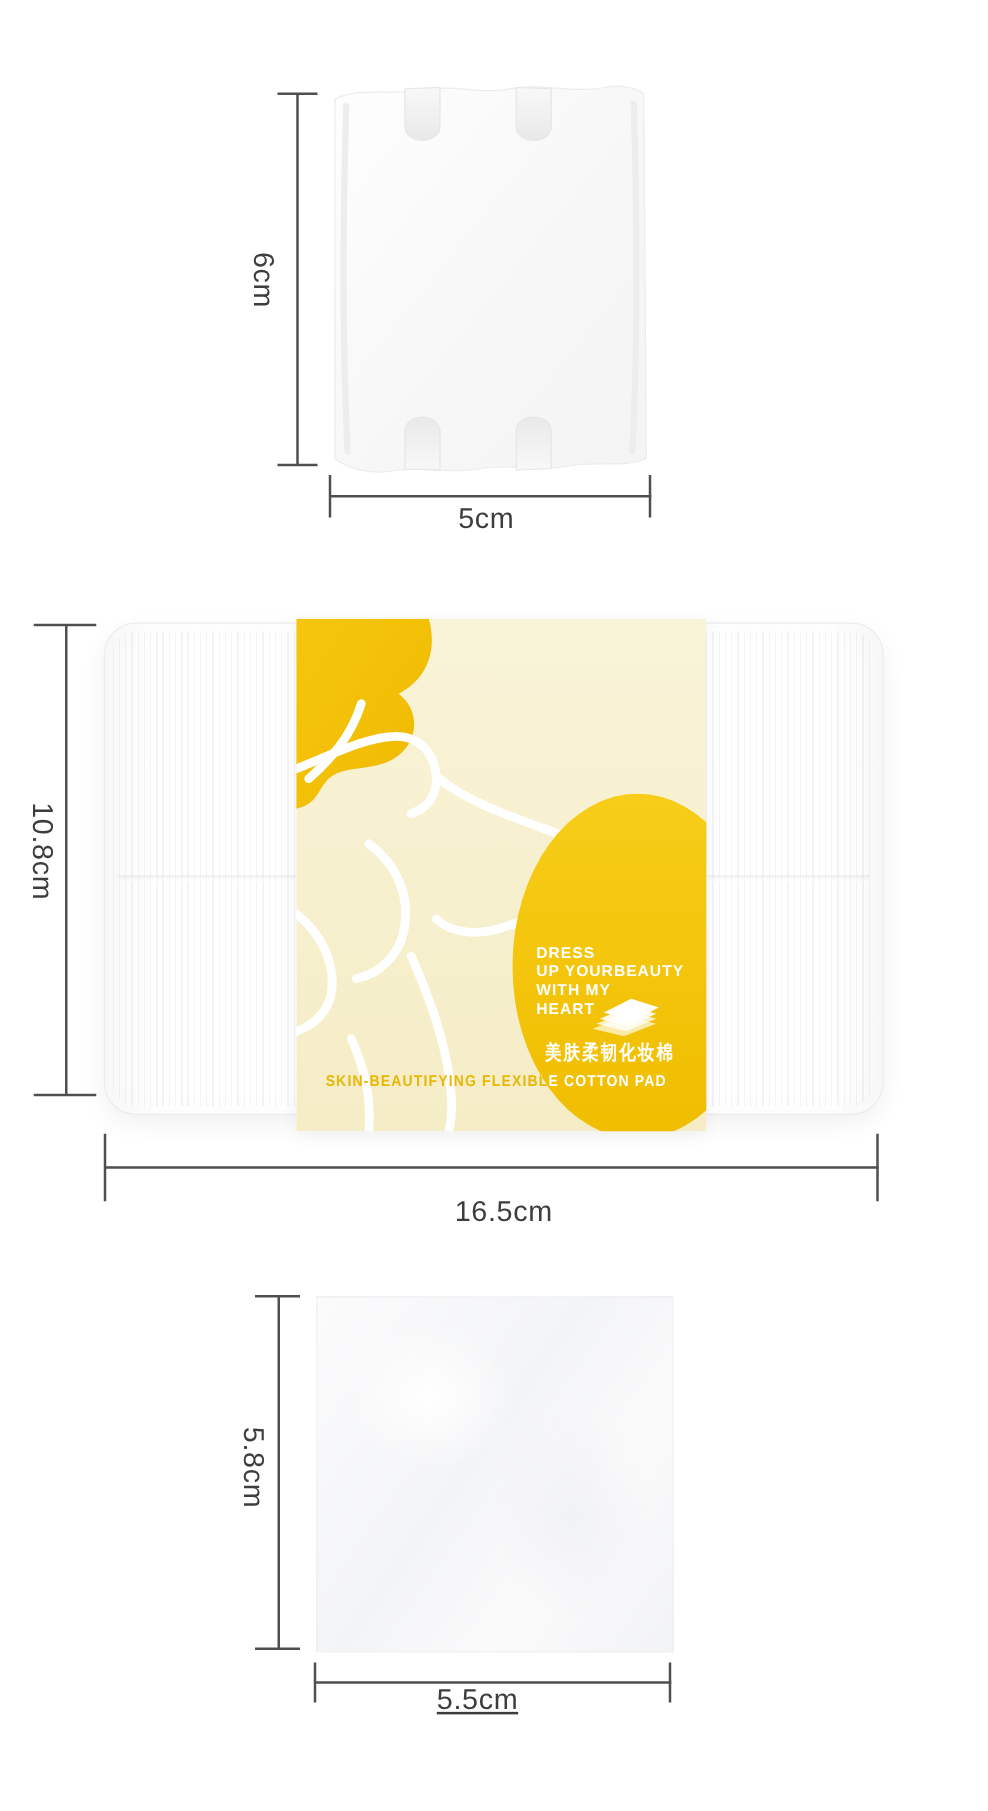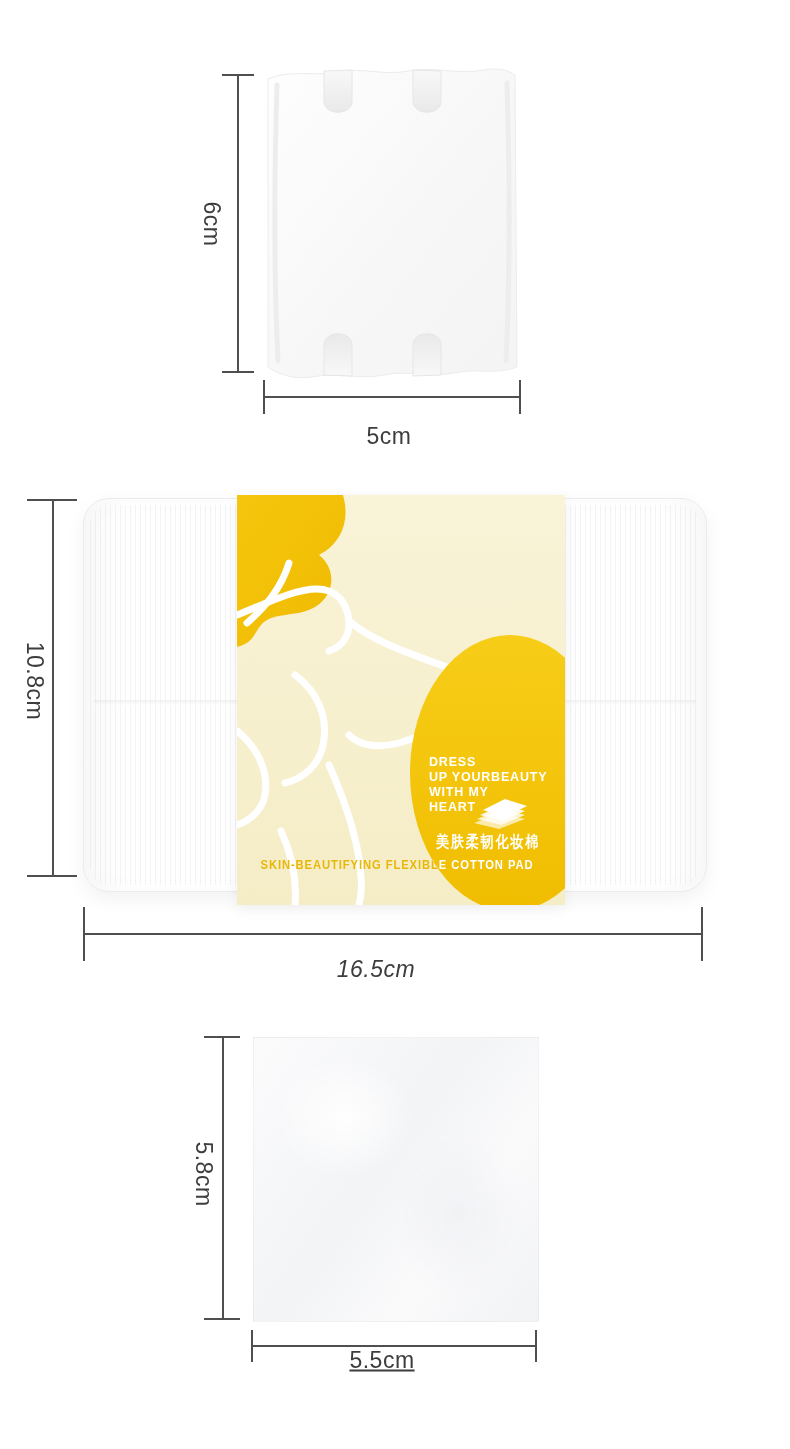--- a/index.html
+++ b/index.html
@@ -84,21 +84,21 @@
       <div class="dim-cap" style="left:222px;top:74px;width:32px;height:2px;"></div>
       <div class="dim-line" style="left:237px;top:75px;width:2px;height:297px;"></div>
       <div class="dim-cap" style="left:222px;top:371px;width:32px;height:2px;"></div>
       <div class="dim-label rot" style="left:211px;top:224px;">6cm</div>
     </div>
 
     <div>
       <div class="dim-cap" style="left:263px;top:380px;width:2px;height:34px;"></div>
       <div class="dim-line" style="left:264px;top:396px;width:257px;height:2px;"></div>
       <div class="dim-cap" style="left:519px;top:380px;width:2px;height:34px;"></div>
-      <div class="dim-label" style="left:389px;top:436px;">5cm</div>
+      <div class="dim-label" style="left:389px;top:415px;">5cm</div>
     </div>
   </div>
 
   <div>
 
     <div class="box" style="left:83px;top:498px;width:622px;height:392px;">
       <div class="stripes"></div>
       <div class="seam"></div>
       <div class="gloss"></div>
     </div>
@@ -162,21 +162,21 @@
       <div class="dim-cap" style="left:27px;top:499px;width:50px;height:2px;"></div>
       <div class="dim-line" style="left:52px;top:500px;width:2px;height:376px;"></div>
       <div class="dim-cap" style="left:27px;top:875px;width:50px;height:2px;"></div>
       <div class="dim-label rot" style="left:34px;top:681px;">10.8cm</div>
     </div>
 
     <div>
       <div class="dim-cap" style="left:83px;top:907px;width:2px;height:54px;"></div>
       <div class="dim-line" style="left:84px;top:933px;width:619px;height:2px;"></div>
       <div class="dim-cap" style="left:701px;top:907px;width:2px;height:54px;"></div>
-      <div class="dim-label" style="left:376px;top:969px;font-style:italic;">16.5cm</div>
+      <div class="dim-label" style="left:403px;top:969px;">16.5cm</div>
     </div>
   </div>
 
   <div>
 
     <div class="pad-square" style="left:253px;top:1037px;width:284px;height:283px;"></div>
 
     <div>
       <div class="dim-cap" style="left:204px;top:1036px;width:36px;height:2px;"></div>
       <div class="dim-line" style="left:222px;top:1037px;width:2px;height:282px;"></div>

